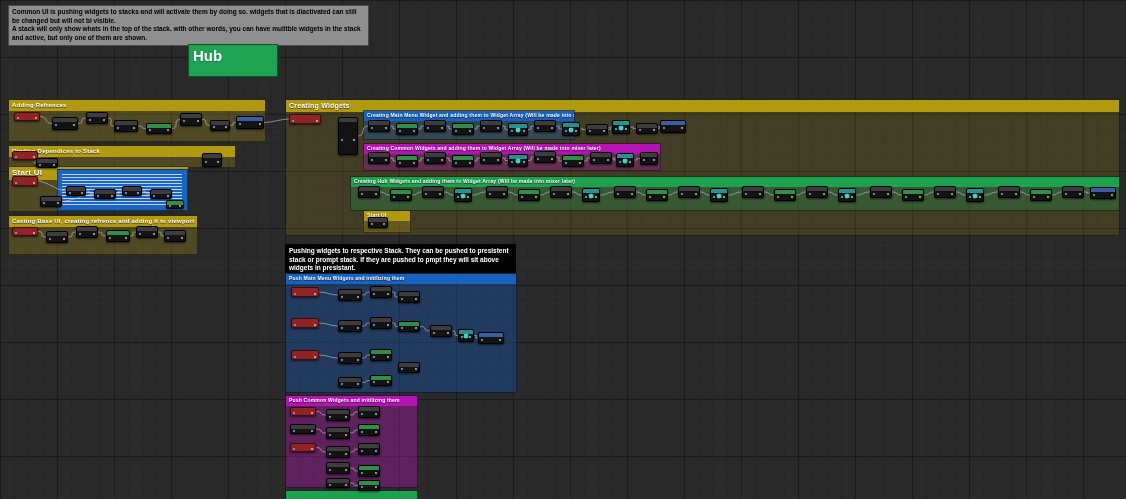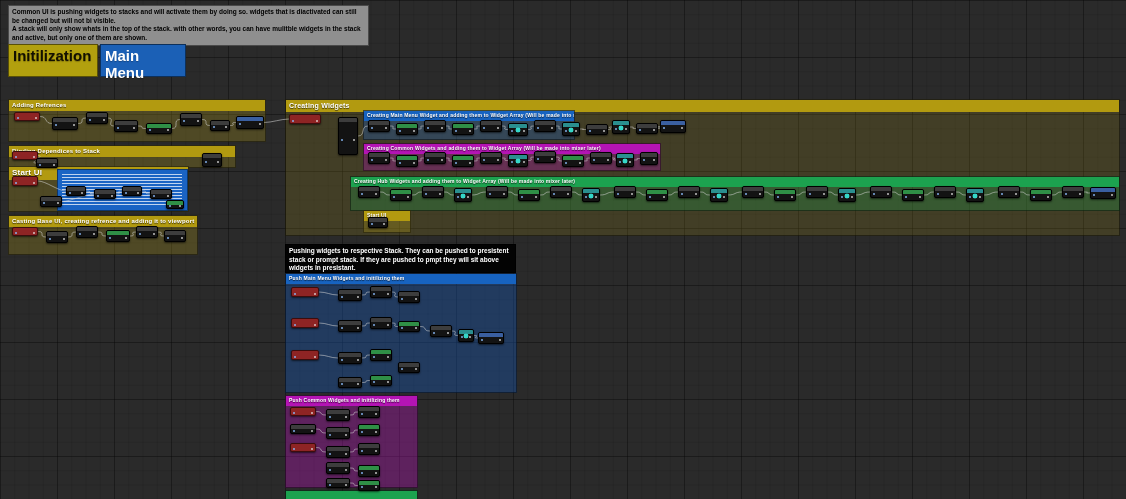--- a/index.html
+++ b/index.html
@@ -165,22 +165,21 @@
     </div>
     <div class="comment" style="left: 285px; top: 395px; width: 133px; height: 93px; background: rgba(180, 20, 180, 0.38);">
       <div class="bar" style="background: rgb(180, 20, 180); font-size: 5px; line-height: 7px; height: 8px;">Push Common Widgets and initilizing them</div>
     </div>
     <div class="comment" style="left: 285px; top: 490px; width: 133px; height: 9px; background: rgba(30, 160, 80, 0.3);">
       <div class="bar" style="background: rgb(28, 162, 79); font-size: 5px; line-height: 7px; height: 8px;"></div>
     </div>
     <div class="note" style="left: 8px; top: 5px; width: 361px; height: 41px; background: rgb(143, 143, 143); color: rgb(0, 0, 0); border: 1px solid rgb(74, 74, 74);">Common UI is pushing widgets to stacks and will activate them by doing so. widgets that is diactivated can still be changed but will not bi visible.
 A stack will only show whats in the top of the stack. with other words, you can have mulitble widgets in the stack and active, but only one of them are shown.</div>
     <div class="note" style="left: 285px; top: 244px; width: 231px; height: 29px; background: rgb(3, 3, 3); color: rgb(255, 255, 255); border: 1px solid rgb(0, 0, 0);">Pushing widgets to respective Stack. They can be pushed to presistent stack or prompt stack. If they are pushed to pmpt they will sit above widgets in presistant.</div>
-    <div class="section-header" style="left: 8px; top: 44px; width: 90px; height: 33px; background: rgb(178, 160, 14); color: rgb(20, 16, 0);">Initilization</div>
-    <div class="section-header" style="left: 100px; top: 44px; width: 86px; height: 33px; background: rgb(27, 96, 182); color: rgb(255, 255, 255);">Main Menu</div>
+    <div class="section-header" style="left: 188px; top: 44px; width: 90px; height: 33px; background: rgb(31, 162, 84); color: rgb(255, 255, 255);">Hub</div>
     <div class="node node-r" style="left: 14px; top: 112px; width: 26px; height: 9px;"></div>
     <div class="node" style="left: 52px; top: 117px; width: 26px; height: 13px;">
       <div class="nh" style="background: rgb(61, 61, 61);"></div>
     </div>
     <div class="node" style="left: 86px; top: 112px; width: 22px; height: 12px;">
       <div class="nh" style="background: rgb(61, 61, 61);"></div>
     </div>
     <div class="node" style="left: 114px; top: 120px; width: 24px; height: 12px;">
       <div class="nh" style="background: rgb(61, 61, 61);"></div>
     </div>

